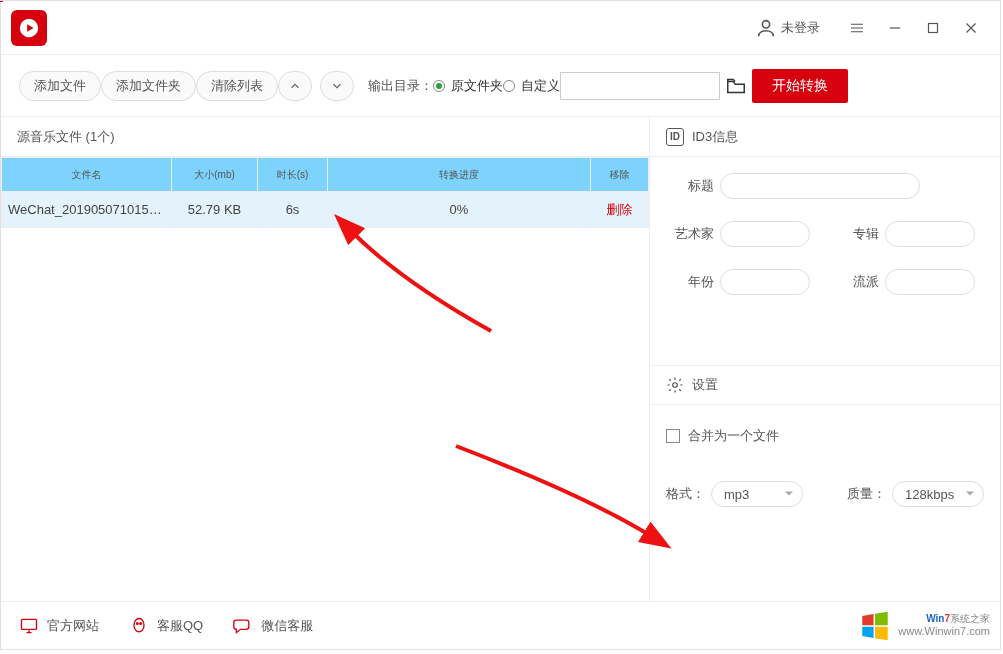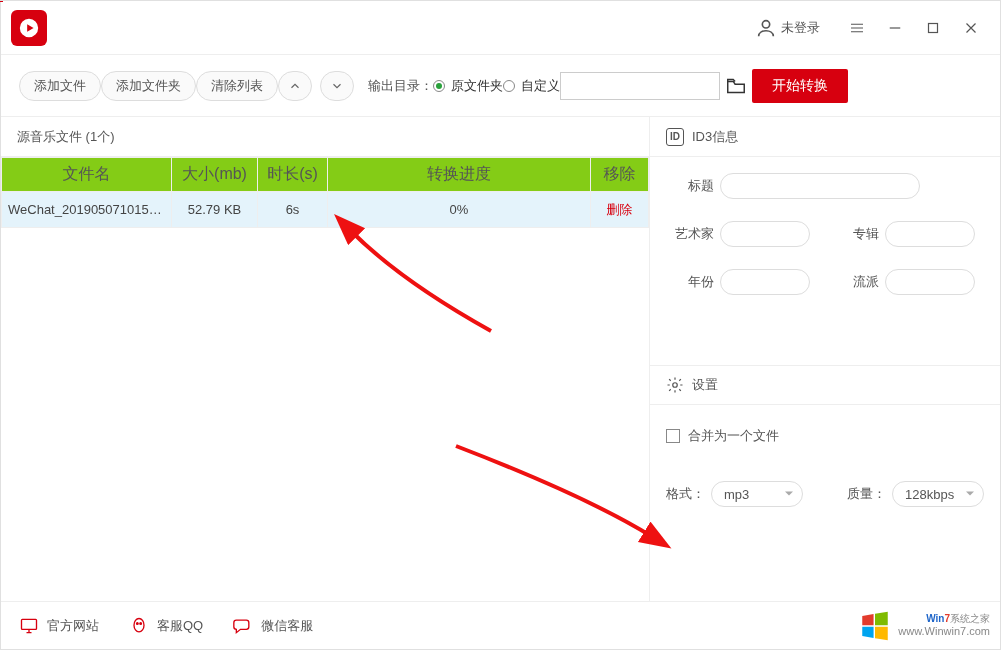--- a/index.html
+++ b/index.html
@@ -33,21 +33,21 @@
   .folder-btn svg { width:22px; height:22px; fill:none; stroke:#333; stroke-width:1.6; }
   .convert-btn { height:34px; padding:0 20px; background:#d7000f; color:#fff; border-radius:2px; display:flex; align-items:center; font-size:14px; cursor:pointer; }
 
   
   .body { flex:1; display:flex; overflow:hidden; }
   .left { flex:1; border-right:1px solid #eee; display:flex; flex-direction:column; }
   .section-head { height:40px; display:flex; align-items:center; padding:0 16px; color:#555; border-bottom:1px solid #eee; }
   .section-head.right-head { gap:8px; }
   .id-badge { width:18px; height:18px; border:1.5px solid #555; border-radius:3px; display:flex; align-items:center; justify-content:center; font-size:10px; font-weight:bold; }
   table { width:100%; border-collapse:collapse; }
-  th { height:34px; border:1px solid #eee; background:#84cc16; font-weight:normal; color:#555; font-size:16px; }
+  th { height:34px; border:1px solid #eee; background:#7dd3fc; font-weight:normal; color:#555; font-size:10px; }
   td { height:36px; border:1px solid #eee; text-align:center; color:#444; font-size:13px; background:#e4f3fb; }
   .col-name { width:170px; }
   .col-size { width:86px; }
   .col-dur  { width:70px; }
   .col-del  { width:58px; }
   .del-link { color:#d7000f; cursor:pointer; }
   .file-name-cell { text-align:left; padding-left:6px; white-space:nowrap; overflow:hidden; text-overflow:ellipsis; }
 
   .right { width:350px; display:flex; flex-direction:column; }
   .id3-form { padding: 16px 16px 8px; }

